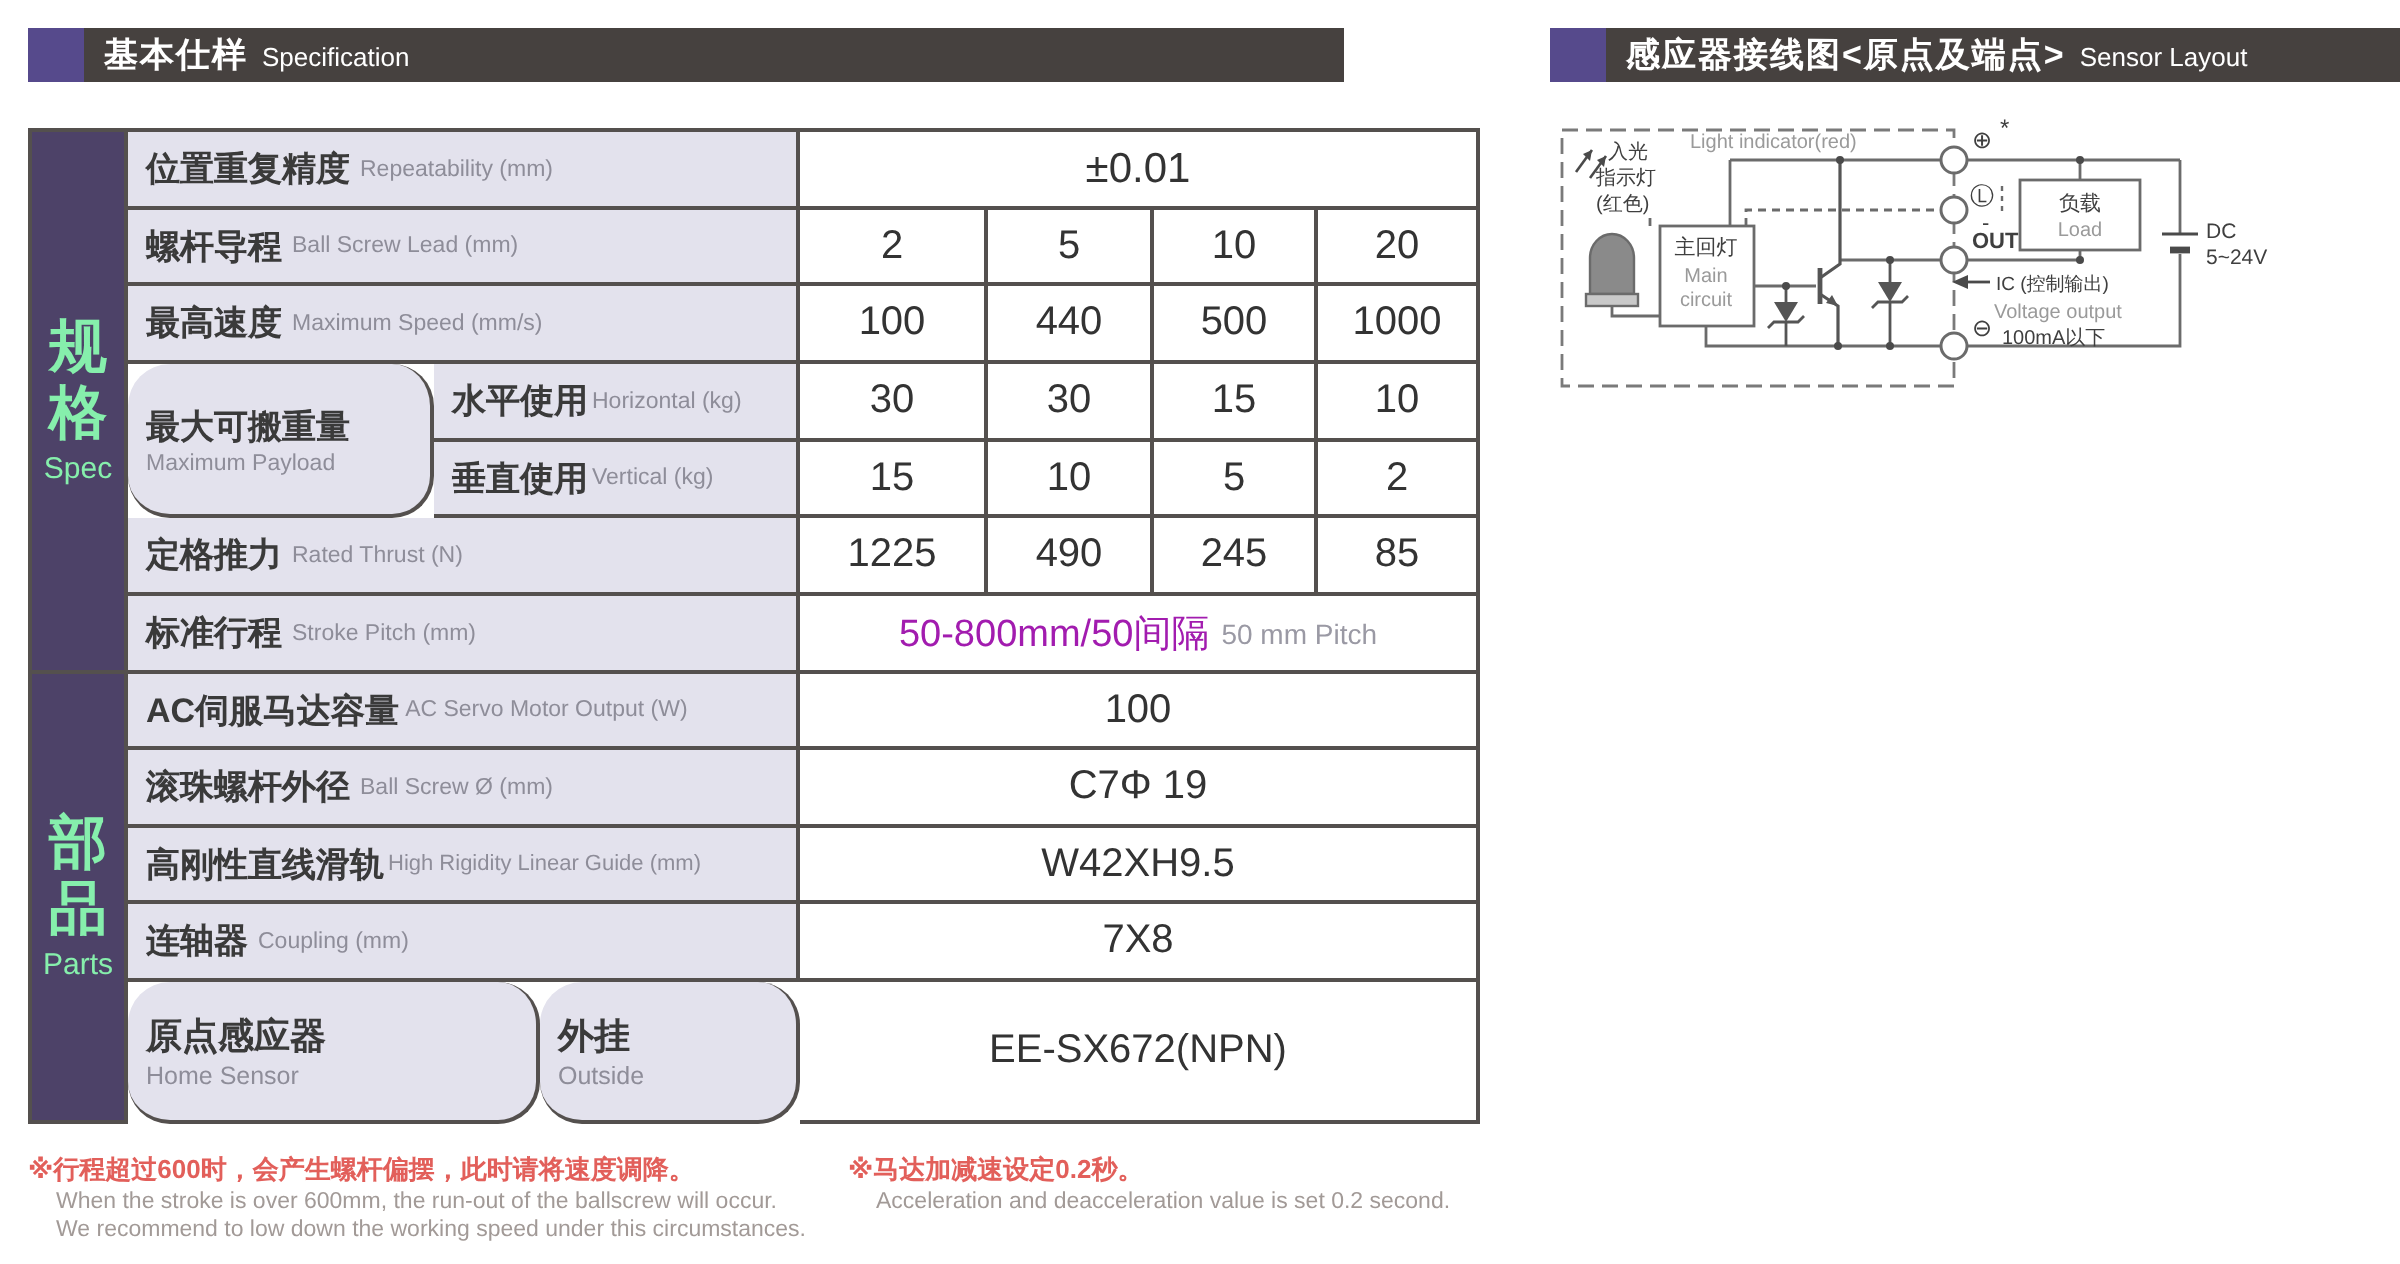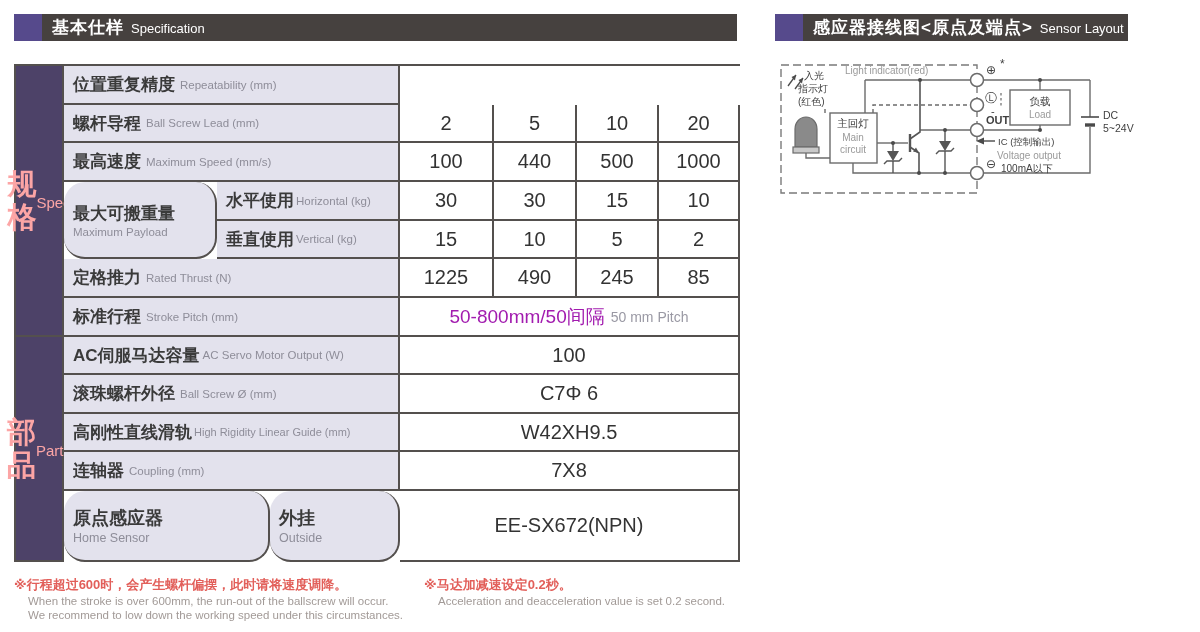--- a/index.html
+++ b/index.html
@@ -7,38 +7,38 @@
     width:1200px;height:632px;position:relative;overflow:hidden;background:#ffffff;
     font-family:"Liberation Sans","DejaVu Sans",sans-serif;
     -webkit-font-smoothing:antialiased;
   }
   
   .hdr{position:absolute;top:14px;height:27px;background:#46413f;color:#fff;display:flex;align-items:center;}
   .hdr .sq{position:absolute;left:0;top:0;width:28px;height:27px;background:#564a8c;}
   .hdr .txt{margin-left:38px;white-space:nowrap;display:flex;align-items:baseline;}
   .hdr .zh{font-size:17px;font-weight:bold;letter-spacing:1px;}
   .hdr .en{font-size:13px;font-weight:normal;margin-left:7px;}
-  #hdr-left{left:14px;width:723px;}
-  #hdr-right{left:775px;width:353px;}
+  #hdr-left{left:14px;width:658px;}
+  #hdr-right{left:775px;width:425px;}
 
   
   .spec-table{
     position:absolute;left:14px;top:64px;
     display:grid;
     grid-template-columns:48px 153px 53px 130px 94px 83px 82px 81px;
     grid-template-rows:39px 38px 39px 39px 38px 39px 39px 38px 39px 38px 39px 71px;
     border-top:2px solid #54504e;border-left:2px solid #54504e;
   }
   .tcell{border-right:2px solid #54504e;border-bottom:2px solid #54504e;box-sizing:border-box;min-width:0;}
   .lab{background:#e3e2ed;display:flex;align-items:center;padding-left:9px;gap:5px;overflow:hidden;}
   .lab .zh{font-size:17px;font-weight:bold;color:#3a3a3a;white-space:nowrap;}
   .lab .en{font-size:11.5px;color:#8e8d99;white-space:nowrap;}
   .lab.stack{flex-direction:column;align-items:flex-start;justify-content:center;gap:1px;border-radius:21px;}
   .val{background:#fff;display:flex;align-items:center;justify-content:center;font-size:20px;color:#333;}
-  .side{background:#4d4268;color:#fca5a5;display:flex;flex-direction:row;align-items:center;justify-content:center;
+  .side{background:#4d4268;color:#86efac;display:flex;flex-direction:column;align-items:center;justify-content:center;
         border-right:2px solid #54504e;border-bottom:2px solid #54504e;box-sizing:border-box;}
   .side .cjk{font-size:29px;font-weight:bold;width:31px;text-align:center;word-break:break-all;line-height:1.12;}
   .side .lat{font-size:15px;margin-top:3px;}
   .stroke-zh{font-size:19px;color:#a21caf;}
   .stroke-en{font-size:14px;color:#9a99a4;margin-left:6px;}
 
   
   .note{position:absolute;white-space:nowrap;}
   .note .rzh{color:#e25f5a;font-size:13px;font-weight:bold;}
   .note .gen{color:#a29a97;font-size:11.5px;margin-left:14px;line-height:1.22;}
@@ -78,20 +78,21 @@
   </div>
   <div class="side" style="grid-column:1;grid-row:8/13">
     <div class="cjk">部品</div>
     <div class="lat">Parts</div>
   </div>
 
   <div class="tcell lab" style="grid-column:2/5;grid-row:1">
     <span class="zh">位置重复精度</span>
     <span class="en">Repeatability (mm)</span>
   </div>
+  <div class="tcell val" style="grid-column:5/9;grid-row:1;font-size:21px">±0.01</div>
 
   <div class="tcell lab" style="grid-column:2/5;grid-row:2">
     <span class="zh">螺杆导程</span>
     <span class="en">Ball Screw Lead (mm)</span>
   </div>
   <div class="tcell val" style="grid-column:5;grid-row:2">2</div>
   <div class="tcell val" style="grid-column:6;grid-row:2">5</div>
   <div class="tcell val" style="grid-column:7;grid-row:2">10</div>
   <div class="tcell val" style="grid-column:8;grid-row:2">20</div>
 
@@ -147,21 +148,21 @@
   <div class="tcell lab" style="grid-column:2/5;grid-row:8;gap:3px">
     <span class="zh">AC伺服马达容量</span>
     <span class="en">AC Servo Motor Output (W)</span>
   </div>
   <div class="tcell val" style="grid-column:5/9;grid-row:8">100</div>
 
   <div class="tcell lab" style="grid-column:2/5;grid-row:9">
     <span class="zh">滚珠螺杆外径</span>
     <span class="en">Ball Screw Ø (mm)</span>
   </div>
-  <div class="tcell val" style="grid-column:5/9;grid-row:9">C7Φ 6</div>
+  <div class="tcell val" style="grid-column:5/9;grid-row:9">C7Φ 19</div>
 
   <div class="tcell lab" style="grid-column:2/5;grid-row:10;gap:2px">
     <span class="zh">高刚性直线滑轨</span>
     <span class="en" style="font-size:11px">High Rigidity Linear Guide (mm)</span>
   </div>
   <div class="tcell val" style="grid-column:5/9;grid-row:10">W42XH9.5</div>
 
   <div class="tcell lab" style="grid-column:2/5;grid-row:11">
     <span class="zh">连轴器</span>
     <span class="en">Coupling (mm)</span>

